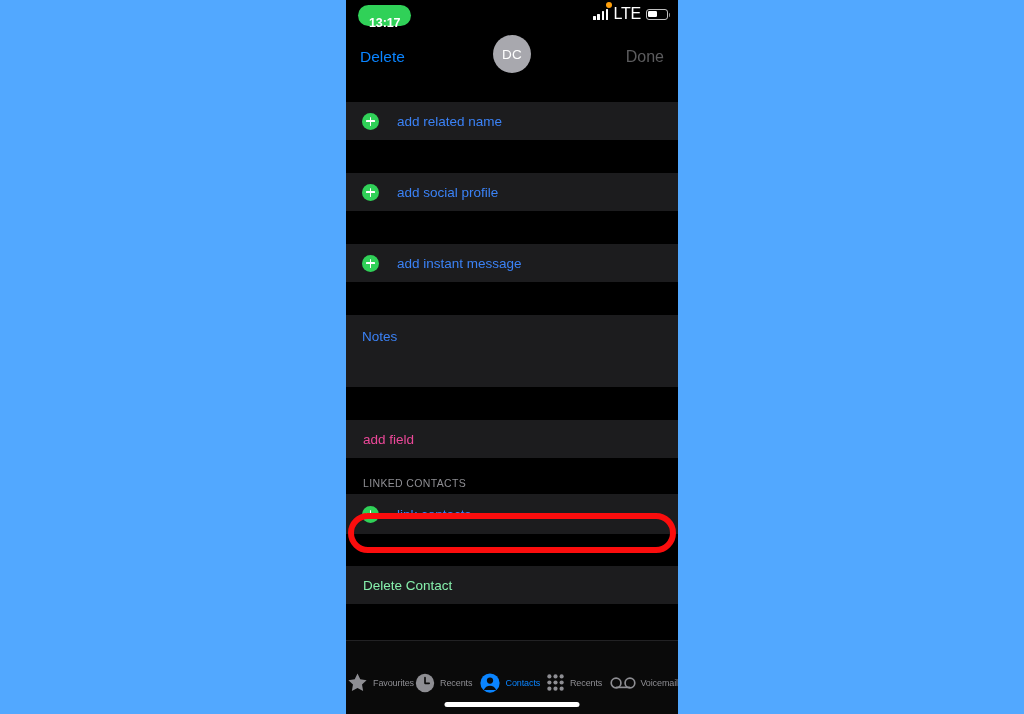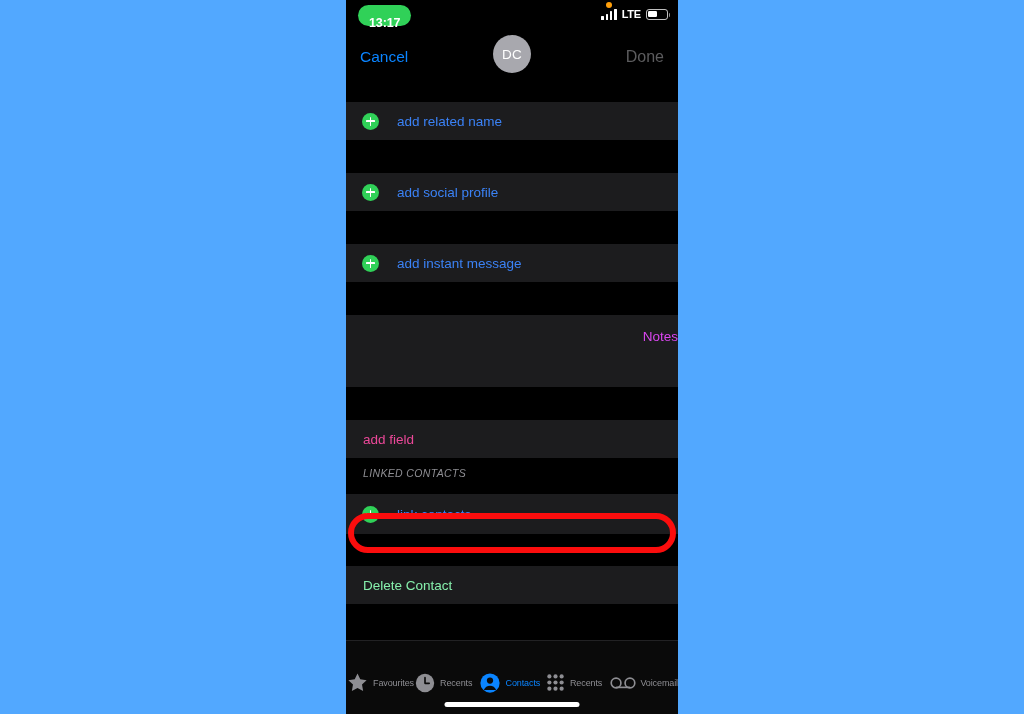--- a/index.html
+++ b/index.html
@@ -52,21 +52,21 @@
     width:6px; height:6px;
     border-radius:50%;
     background:#ff9f0a;
   }
   .signal { display:flex; align-items:flex-end; gap:1.5px; height:11px; }
   .signal i { display:block; width:2.7px; background:#fff; border-radius:0.5px; }
   .signal i:nth-child(1){ height:4px; }
   .signal i:nth-child(2){ height:6px; }
   .signal i:nth-child(3){ height:8.5px; }
   .signal i:nth-child(4){ height:11px; }
-  .lte { color:#fff; font-size:11px; font-weight:bold; letter-spacing:-0.2px; margin-left:2px; }
+  .lte { color:#fff; font-size:16px; font-weight:normal; letter-spacing:-0.2px; margin-left:2px; }
   .battery {
     position:relative;
     width:22px; height:11px;
     border:1.2px solid rgba(255,255,255,.75);
     border-radius:3px;
     margin-left:2px;
   }
   .battery::after {
     content:""; position:absolute;
     right:-3.2px; top:3.2px;
@@ -137,29 +137,28 @@
 
   .row-label { color:#3b82f6; font-size:13.5px; }
   .row-label.blue { color:#ec4899; }
   .row-label.red  { color:#86efac; }
 
   .notes-block {
     background:#1c1c1e;
     height:72px;
     padding:14px 0 0 16px;
   }
-  .notes-block .row-label { color:#d946ef; font-size:13.5px;text-align:right; }
+  .notes-block .row-label { color:#3b82f6; font-size:13.5px; }
 
   .section-header {
     background:#000;
     height:36px;
     display:flex;
     align-items:flex-end;
-    padding:0 0 15px 17px;
-    font-style:italic;
+    padding:0 0 5px 17px;
   }
   .section-header span {
     color:#8e8e93;
     font-size:10.5px;
     letter-spacing:0.35px;
   }
 
   
   .row.plain { padding-left:17px; }
 
@@ -225,21 +224,21 @@
           <i></i>
       </div>
       <div class="lte">LTE</div>
       <div class="battery">
           <span></span>
         </div>
     </div>
   </div>
 
   <div class="navbar">
-    <div class="nav-cancel">Cancel</div>
+    <div class="nav-cancel">Delete</div>
     <div class="avatar">DC</div>
     <div class="nav-done">Done</div>
   </div>
 
   <div class="content">
 
     <div class="gap" style="height:12px"></div>
 
     <div class="row" style="height:38px">
       <div class="plus"></div>

